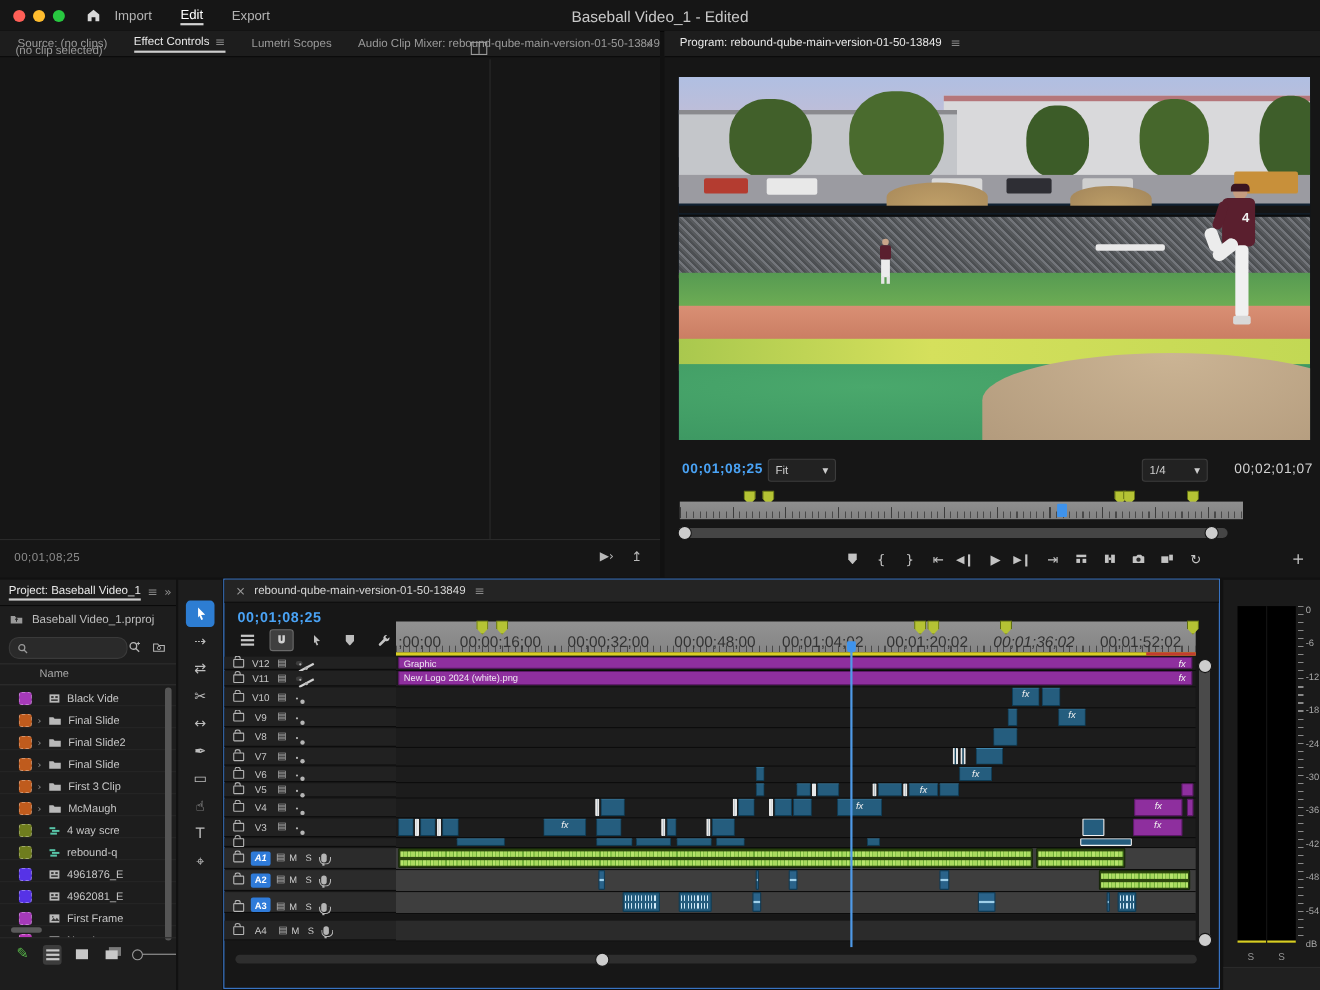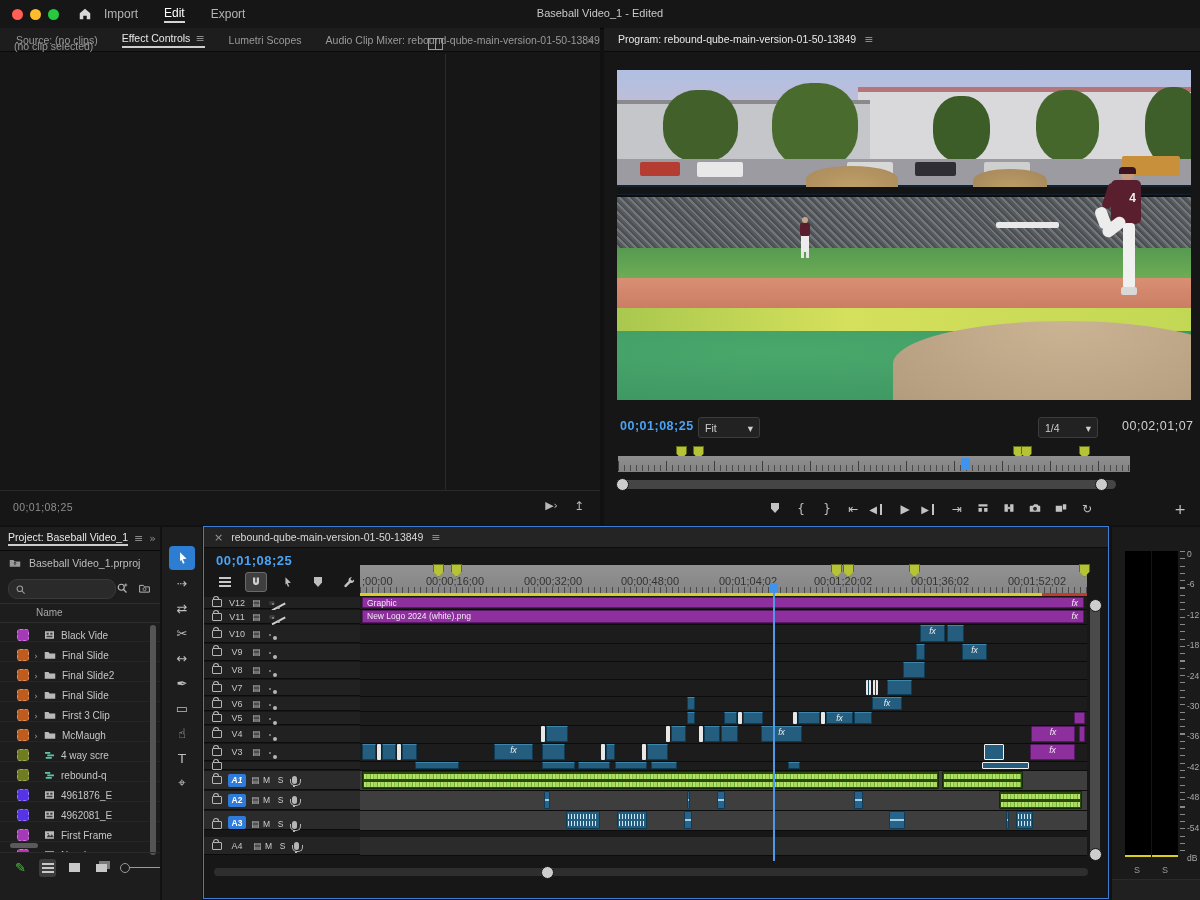--- a/index.html
+++ b/index.html
@@ -7,21 +7,21 @@
        font-family:"Liberation Sans","DejaVu Sans",sans-serif;color:#c8c8c8;
        -webkit-font-smoothing:antialiased;}
   .g{font-family:"DejaVu Sans",sans-serif;}
   .abs{position:absolute;}
   
   #titlebar{position:absolute;left:0;top:0;width:1200px;height:28px;background:#161616;border-bottom:1px solid #060606;}
   .tl{position:absolute;top:9px;width:11px;height:11px;border-radius:50%;}
   #menu-row{position:absolute;left:104px;top:0;height:28px;display:flex;align-items:center;gap:26px;}
   .menu-item{font-size:12px;color:#b4b4b4;padding-bottom:1px;}
   .menu-item.active{color:#fff;border-bottom:2px solid #d4d4d4;}
-  #win-title{position:absolute;left:0;right:0;top:7px;text-align:center;font-size:11px;color:#c9c9c9;}
+  #win-title{position:absolute;left:0;right:0;top:7px;text-align:center;font-size:14px;color:#c9c9c9;}
   
   .tabstrip{position:absolute;height:24px;background:#1d1d1d;border-bottom:1px solid #0a0a0a;display:flex;align-items:center;}
   .tab{font-size:10.5px;color:#9a9a9a;white-space:nowrap;display:flex;align-items:center;gap:5px;}
   .tab.active{color:#e8e8e8;border-bottom:2px solid #cdcdcd;padding-bottom:1px;}
   .hamb{color:#8a8a8a;font-size:11px;}
   
   .panel{position:absolute;background:#161616;}
   #fx-panel{left:0;top:28px;width:600px;height:497px;}
   #prog-panel{left:604px;top:28px;width:596px;height:497px;}
   #project-panel{left:0;top:527px;width:160px;height:373px;background:#1d1d1d;}
@@ -85,21 +85,21 @@
   #tl-tabrow{position:absolute;left:0;top:0;width:100%;height:21px;background:#242424;border-bottom:1px solid #0c0c0c;display:flex;align-items:center;gap:8px;padding-left:10px;box-sizing:border-box;}
   #tl-close{color:#9a9a9a;font-size:11px;}
   #tl-title{font-size:10.5px;color:#d8d8d8;}
   #tl-tc{position:absolute;left:12px;top:26px;font-size:13px;}
   #tl-toolbar{position:absolute;left:10px;top:44px;height:22px;display:flex;align-items:center;gap:9px;}
   .tl-tool{width:22px;height:20px;display:flex;align-items:center;justify-content:center;border-radius:3px;color:#bdbdbd;}
   .tl-tool.active{background:#3f3f3f;border:1px solid #6a6a6a;box-sizing:border-box;}
   .cc-badge{font-size:8px;border:1px solid #bdbdbd;border-radius:2px;padding:0 2px;color:#bdbdbd;}
   #tl-ruler{position:absolute;left:156px;top:38px;width:727px;height:28px;background:linear-gradient(#929292,#858585);overflow:visible;}
   #tl-ruler .ticks{position:absolute;left:0;right:0;bottom:0;height:6px;background:repeating-linear-gradient(90deg,#4a4a4a 0 1px,transparent 1px 6px);}
-  .ruler-label{position:absolute;top:10px;font-size:11px;color:#333;transform:translateX(-50%);white-space:nowrap;}
+  .ruler-label{position:absolute;top:10px;font-size:14px;color:#333;transform:translateX(-50%);white-space:nowrap;}
   #work-bar{position:absolute;left:156px;top:66px;width:727px;height:3px;background:#d8ce24;}
   #work-bar-red{position:absolute;right:0;top:0;height:3px;background:#c23b30;}
   #tracks{position:absolute;left:0;top:70px;width:883px;}
   .trow{position:relative;display:flex;}
   .thead{width:156px;background:#212121;border-bottom:1px solid #0c0c0c;display:flex;align-items:center;box-sizing:border-box;position:relative;}
   .tlane{position:relative;width:727px;background:#1c1c1c;border-bottom:1px solid #0c0c0c;overflow:hidden;}
   .trow.audio .thead{background:#2b2b2b;}
   .trow.audio .tlane{background:#3e3e3e;}
   .trow.a4 .thead{background:#242424;}
   .trow.a4 .tlane{background:#2b2b2b;}
@@ -616,21 +616,21 @@
       </div>
 
     <div id="tl-ruler">
         <div class="ticks"></div>
         <span class="ruler-label" style="left: 2px; transform: none;">;00;00</span>
         <span class="ruler-label" style="left: 95px;">00;00;16;00</span>
         <span class="ruler-label" style="left: 193px;">00;00;32;00</span>
         <span class="ruler-label" style="left: 290px;">00;00;48;00</span>
         <span class="ruler-label" style="left: 388px;">00;01;04;02</span>
         <span class="ruler-label" style="left: 483px;">00;01;20;02</span>
-        <span class="ruler-label" style="left: 580px;">00;01;36;02</span>
+        <span class="ruler-label" style="left: 580px; font-style: italic;">00;01;36;02</span>
         <span class="ruler-label" style="left: 677px;">00;01;52;02</span>
         <span class="marker-pent" style="left: 73px; top: -1px;"></span>
         <span class="marker-pent" style="left: 91px; top: -1px;"></span>
         <span class="marker-pent" style="left: 471px; top: -1px;"></span>
         <span class="marker-pent" style="left: 483px; top: -1px;"></span>
         <span class="marker-pent" style="left: 549px; top: -1px;"></span>
         <span class="marker-pent" style="left: 719px; top: -1px;"></span>
       </div>
     <div id="work-bar">
         <div id="work-bar-red" style="width: 45px;"></div>

